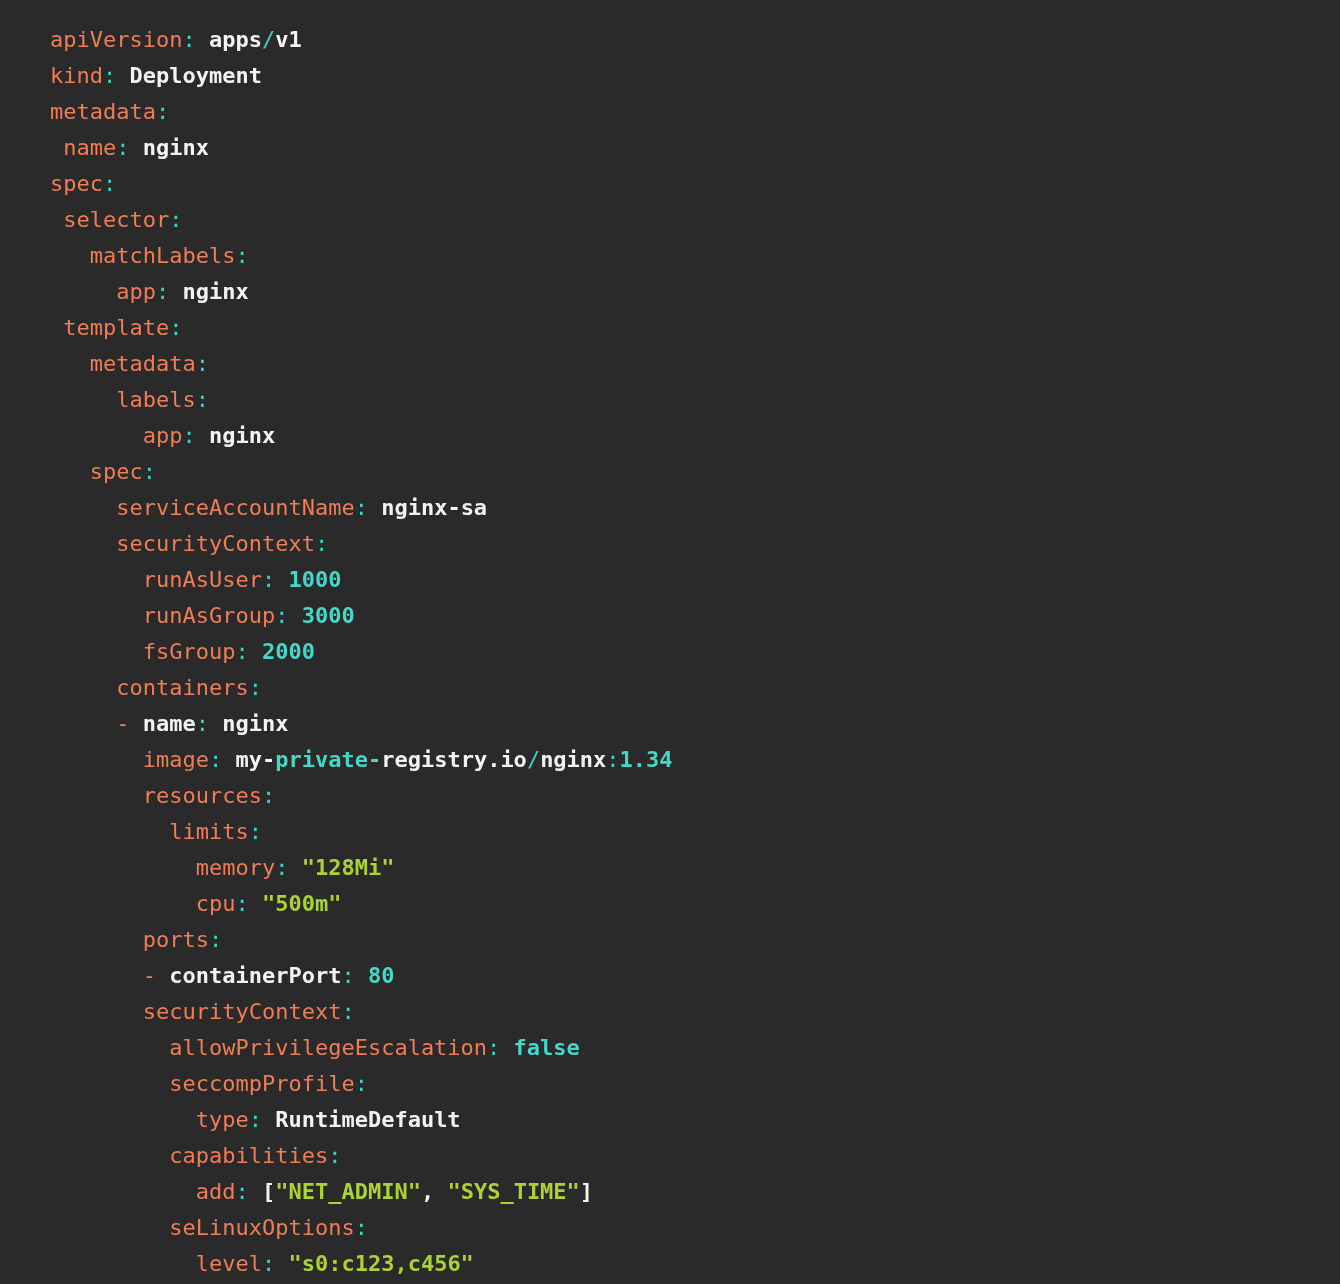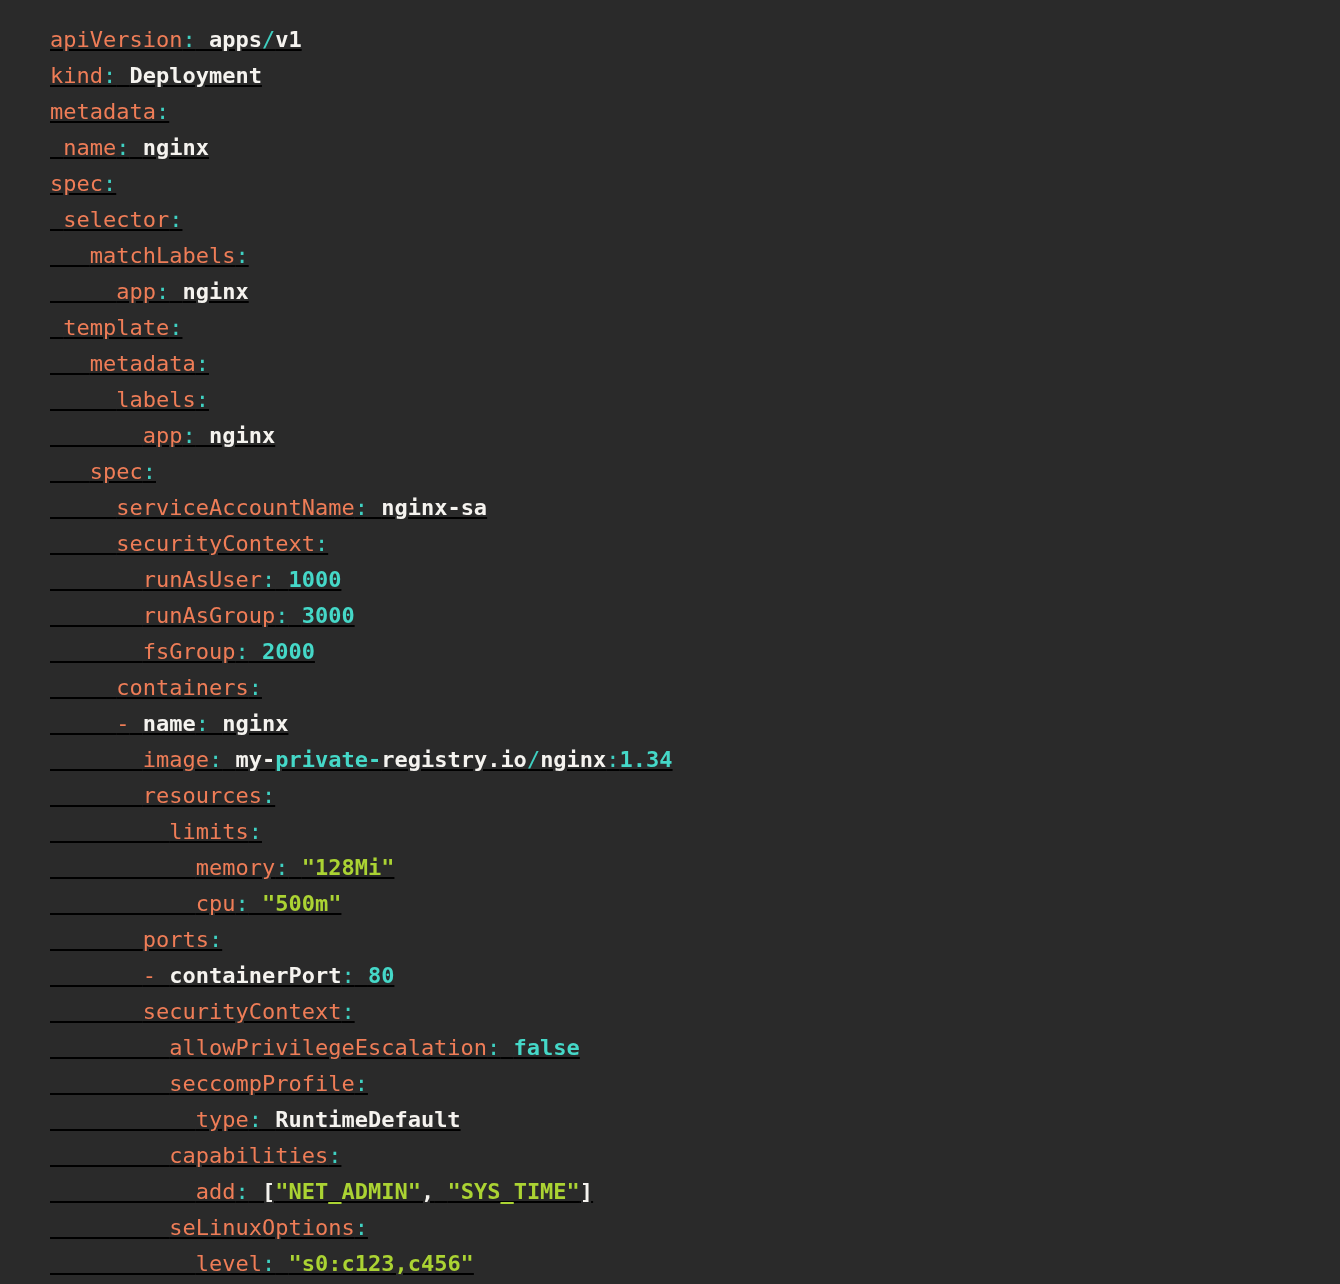--- a/index.html
+++ b/index.html
@@ -23,21 +23,21 @@
   .code-editor {
     position: absolute;
     inset: 0;
     padding: 22px 10px 10px 50px;
     font-family: "DejaVu Sans Mono", "Liberation Mono", monospace;
     font-size: 22px;
     line-height: 36px;
     white-space: pre;
     cursor: text;
   }
-  .code-line { height: 36px; text-decoration: underline; }
+  .code-line { height: 36px; }
   .tok-key   { color: var(--key); }
   .tok-punc  { color: var(--punc); }
   .tok-dash  { color: var(--dash); }
   .tok-plain { color: var(--val); }
   .tok-val   { color: var(--val); font-weight: bold; }
   .tok-num   { color: var(--num); font-weight: bold; }
   .tok-str   { color: var(--str); font-weight: bold; }
 </style>
 </head>
 <body style="background: rgb(42, 42, 42);">

